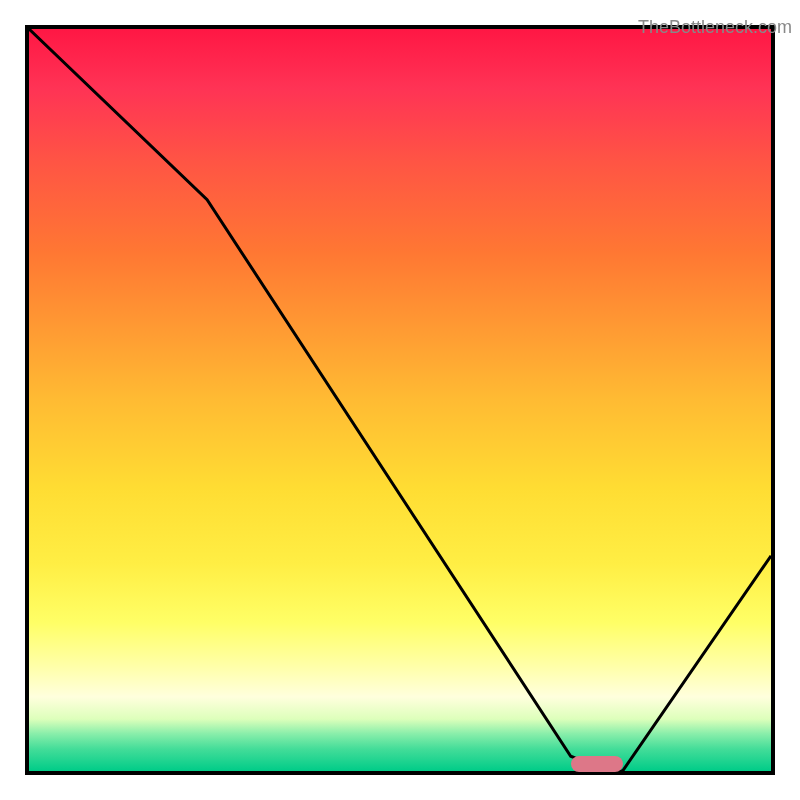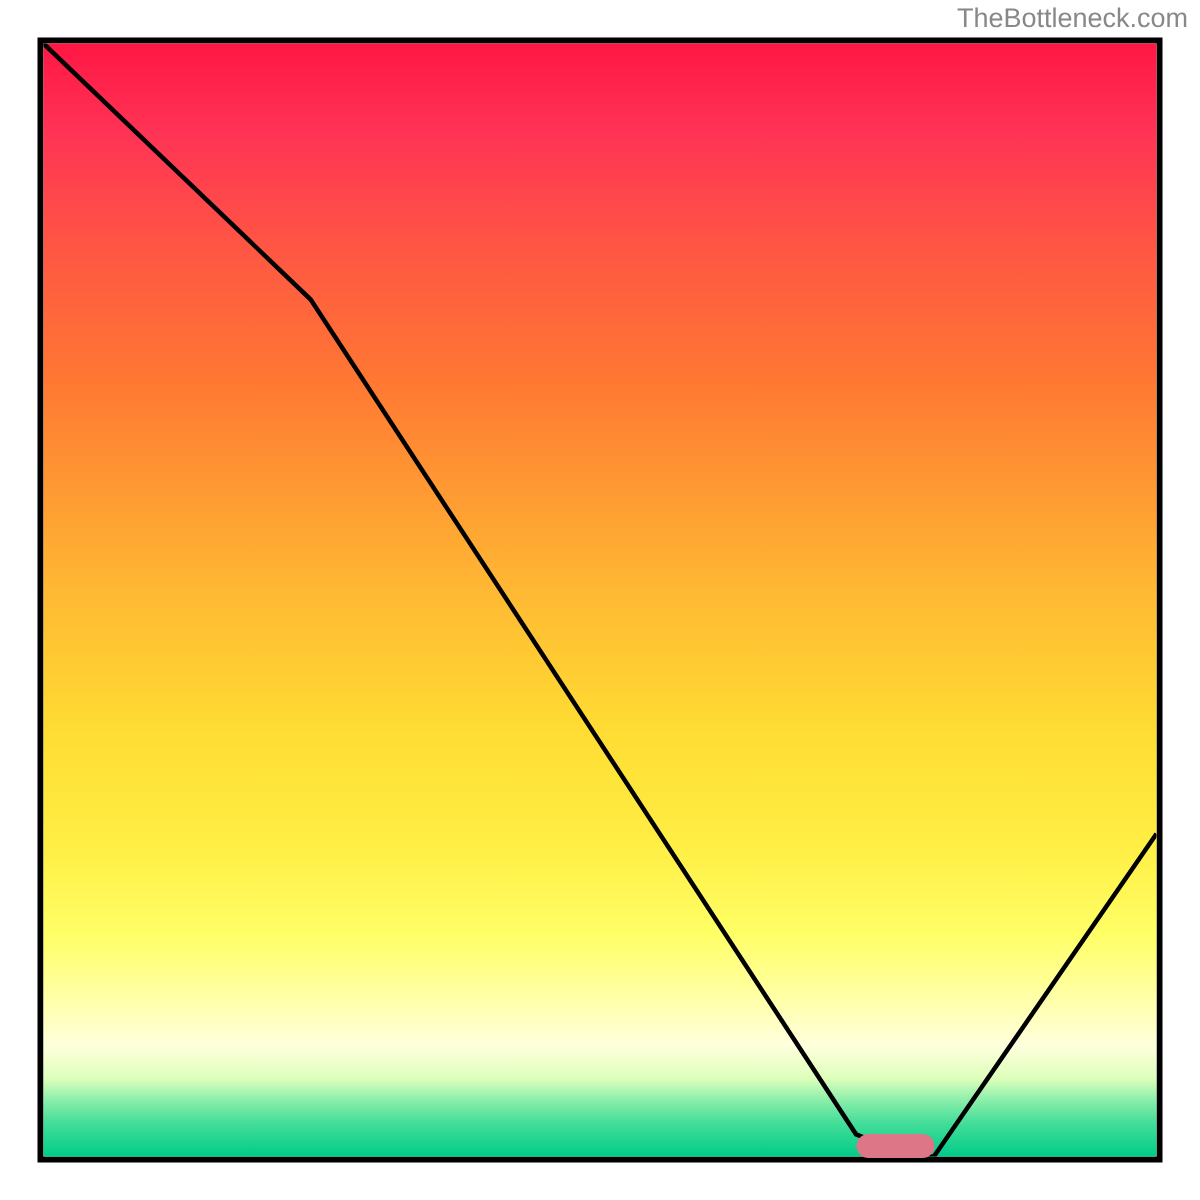--- a/index.html
+++ b/index.html
@@ -9,21 +9,21 @@
     }
     body {
       width: 800px;
       height: 800px;
       background: white;
       position: relative;
       font-family: Arial, sans-serif;
     }
     .watermark {
       position: absolute;
-      top: 2px;
+      top: 17px;
       right: 8px;
       color: #888;
       font-size: 18px;
       font-weight: normal;
       z-index: 10;
     }
     .chart-container {
       position: absolute;
       left: 25px;
       top: 25px;

